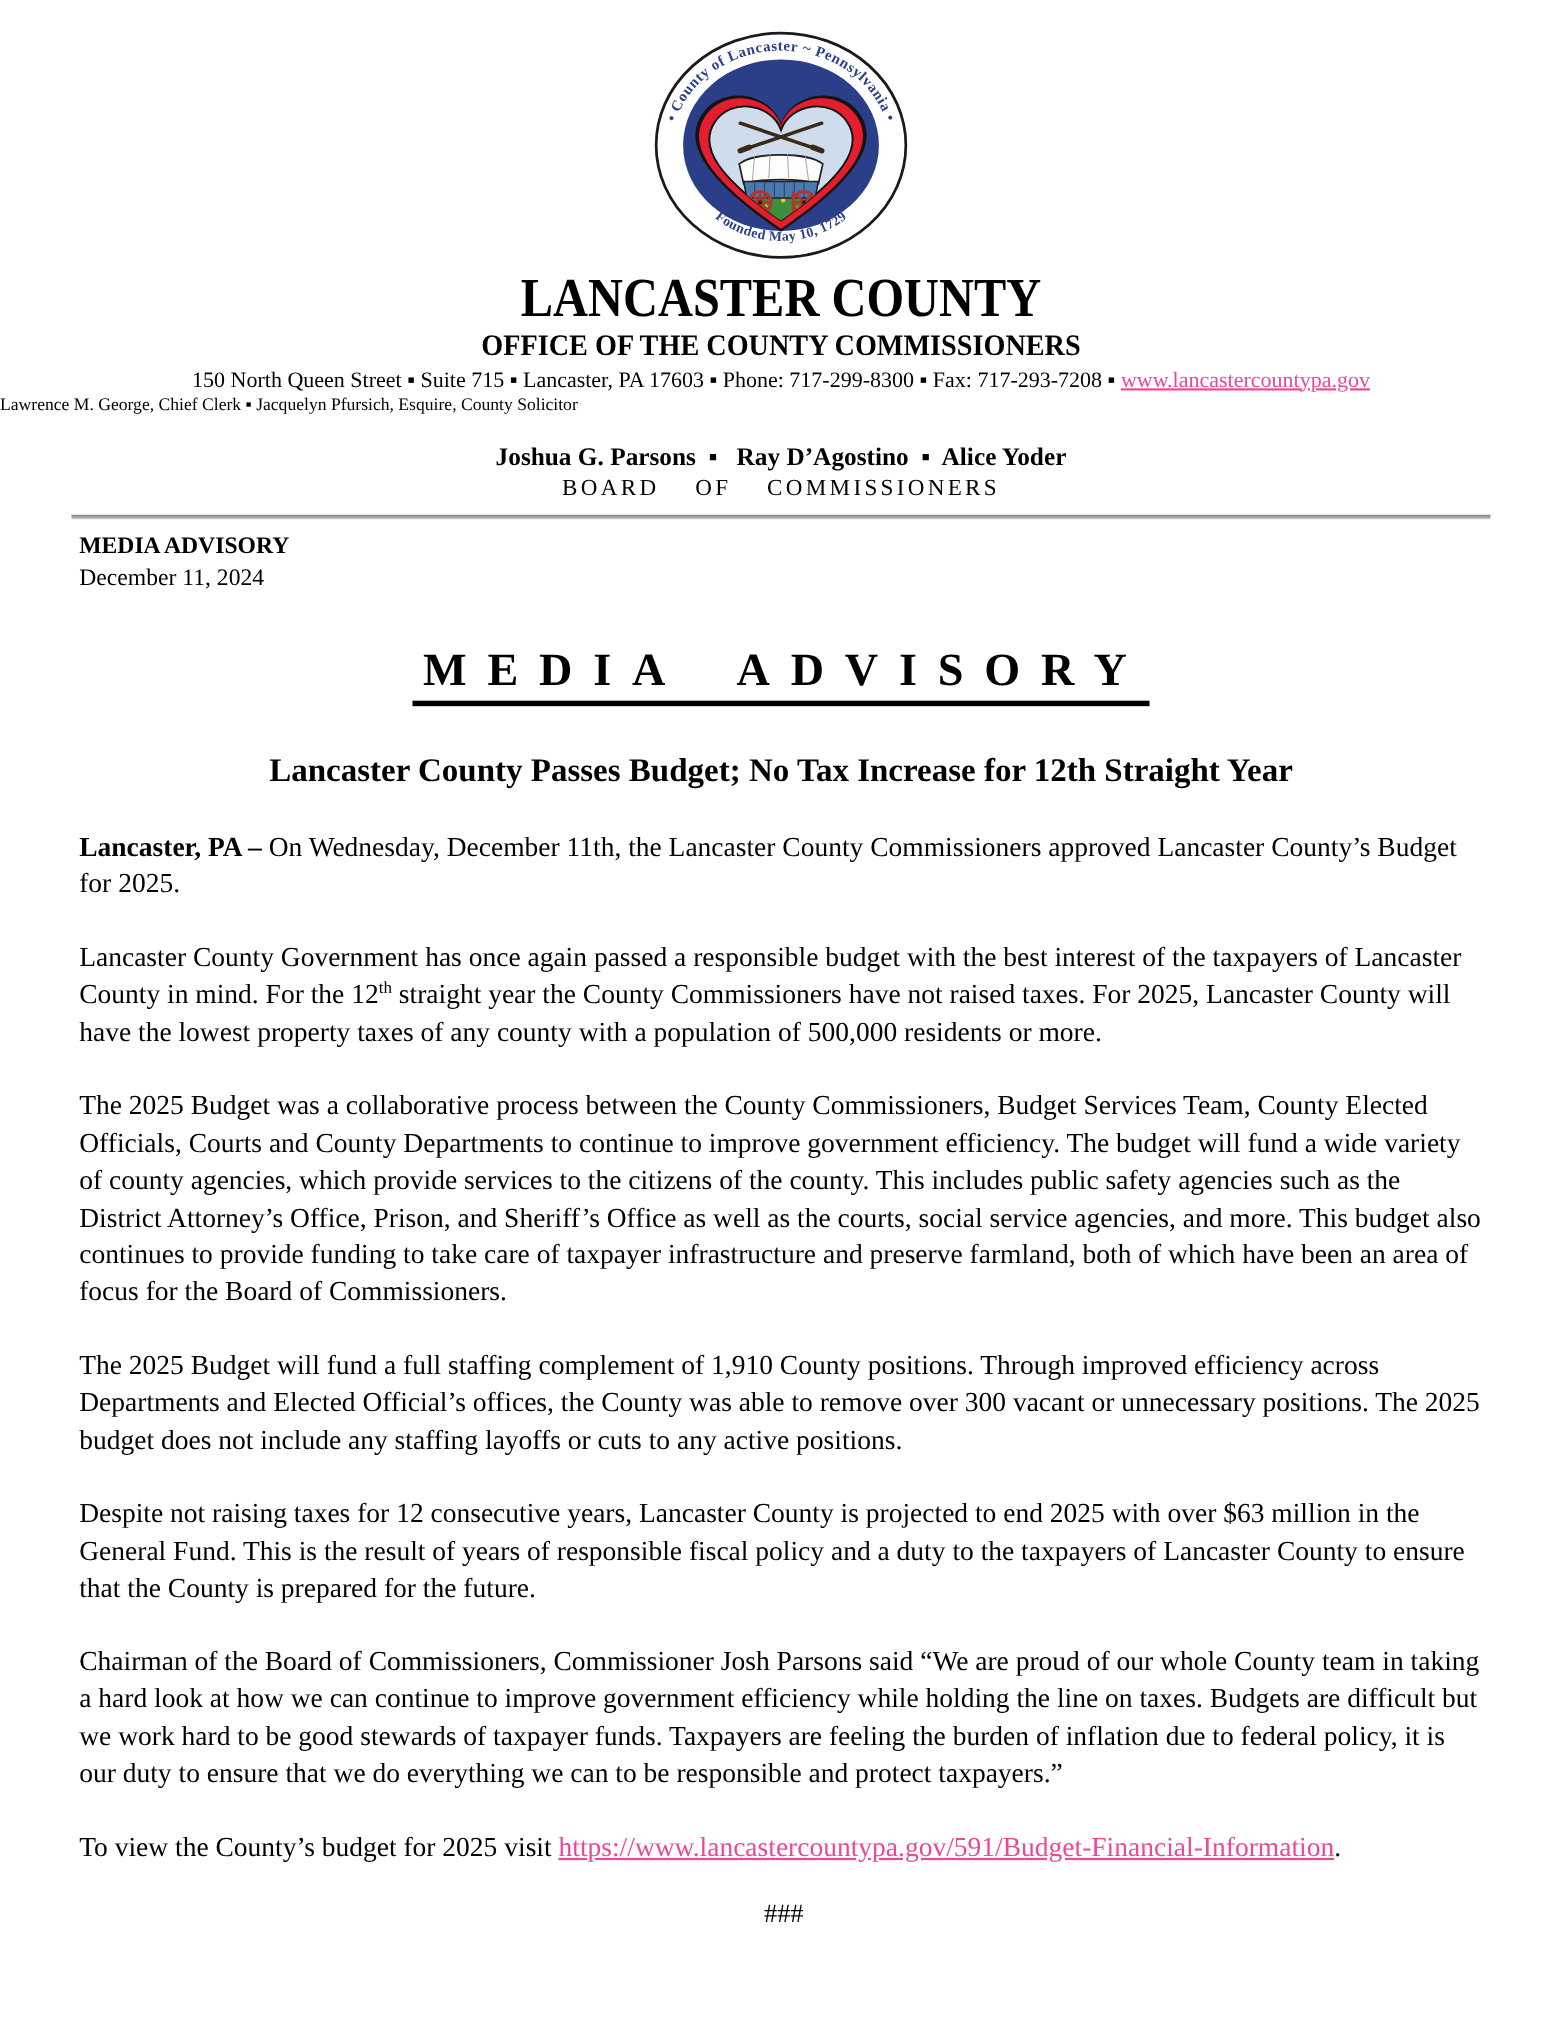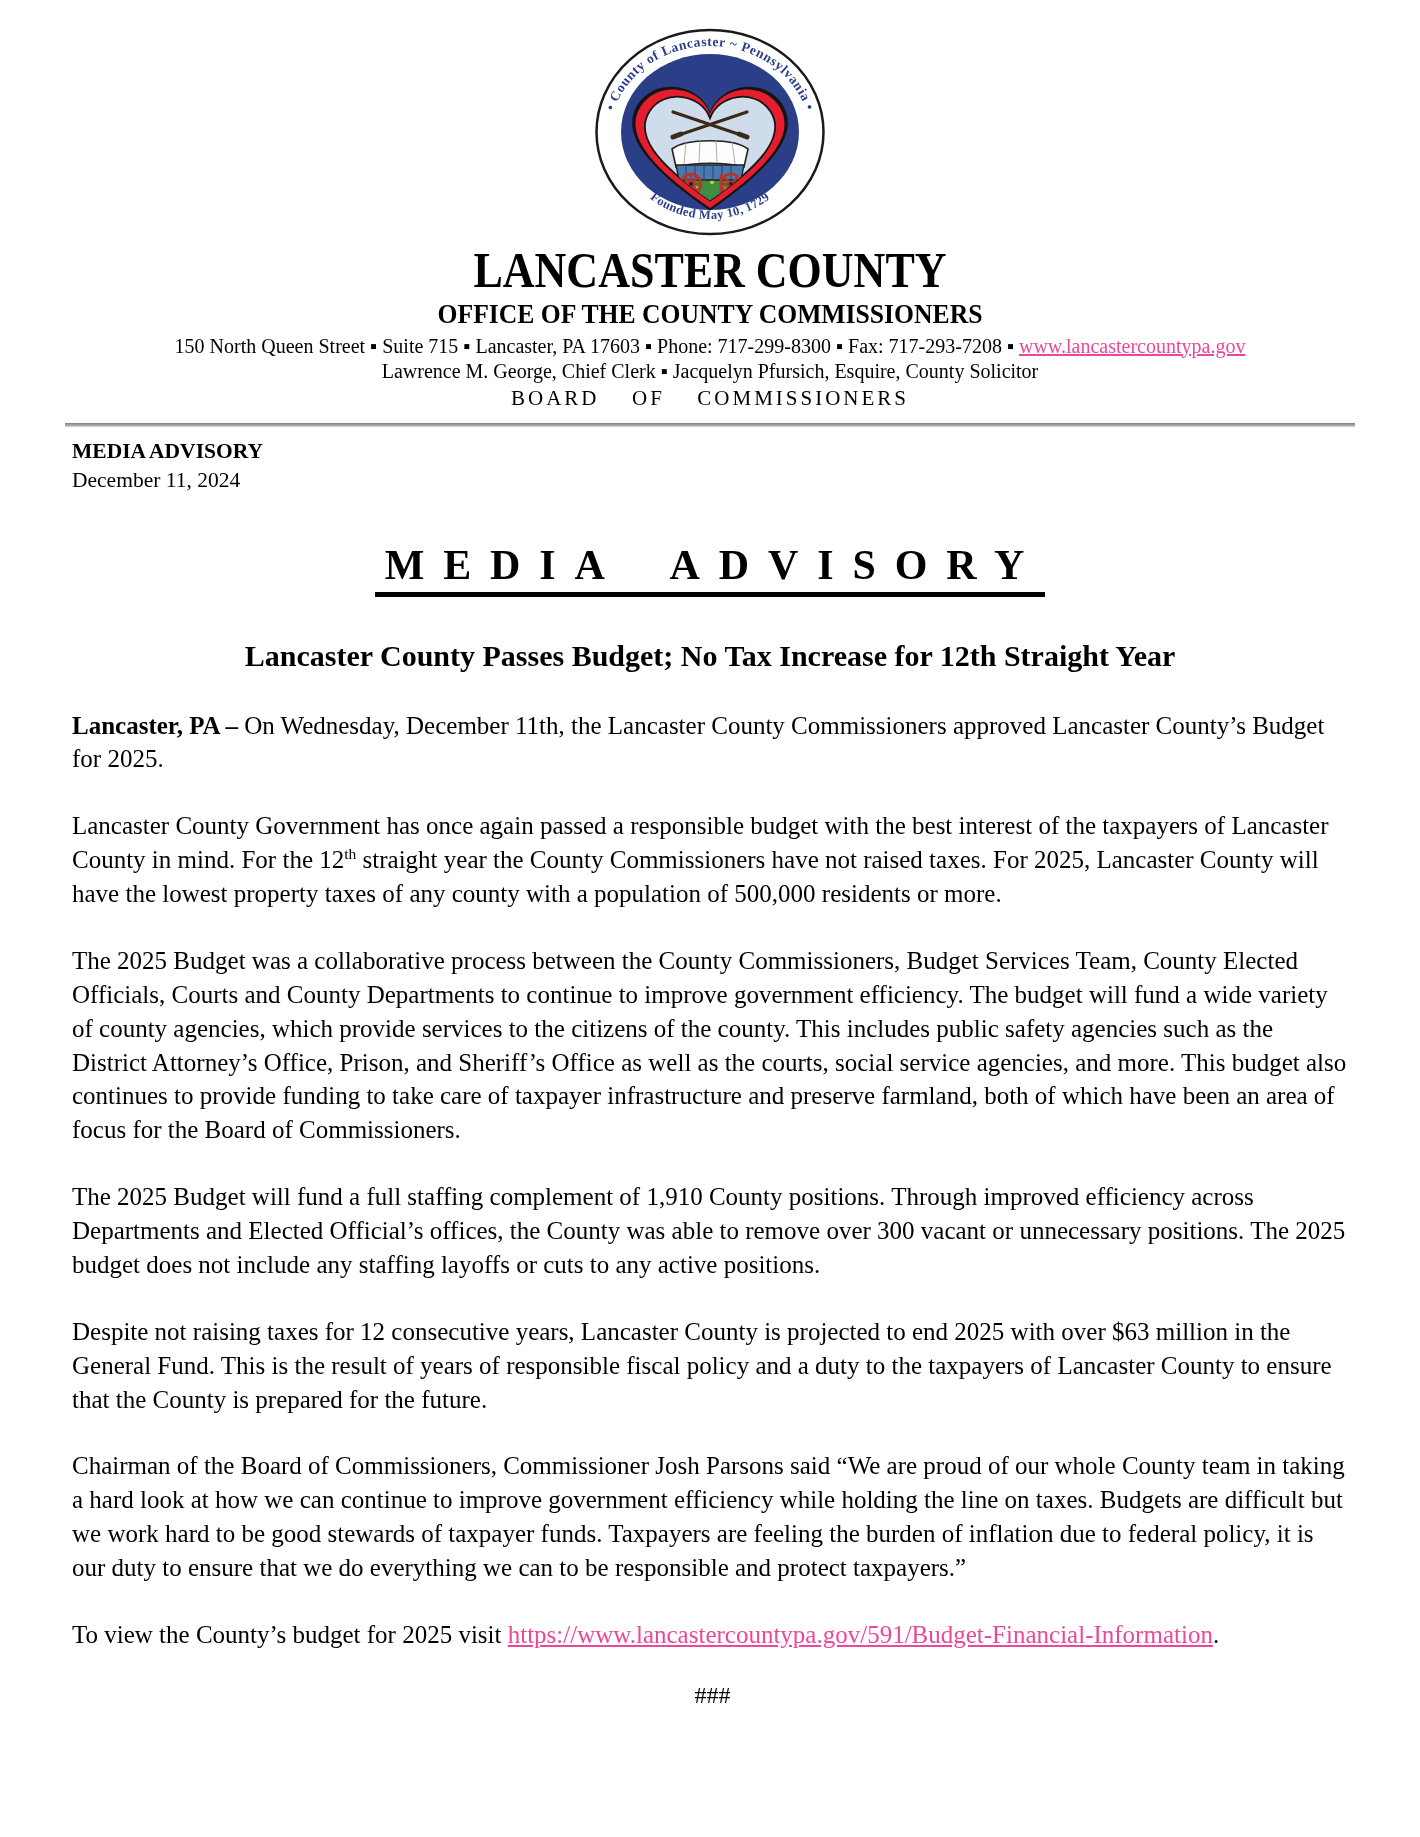--- a/index.html
+++ b/index.html
@@ -12,21 +12,21 @@
 
   .org-title {
     text-align:center; font-weight:bold; font-size:50px; line-height:1.05;
     margin-top:8px; transform:scaleX(0.88);
   }
   .office-title {
     text-align:center; font-weight:bold; font-size:27px; line-height:1.15;
     transform:scaleX(0.95); margin-top:2px;
   }
   .addr-line { text-align:center; font-size:20px; line-height:1.25; margin-top:4px; }
-  .staff-line { text-align:center; font-size:20px; line-height:1.25; }
+  .staff-line { font-size:16px; line-height:1.25; }
   .commissioners-line {
     text-align:center; font-weight:bold; font-size:23px; margin-top:24px; white-space:pre-wrap;
   }
   .board-label {
     text-align:center; font-size:21px; letter-spacing:3px; word-spacing:8px;
     margin-top:2px; white-space:pre-wrap;
   }
   .rule {
     height:4px; border:none; margin:12px 65px 0;
     background:linear-gradient(180deg,#7f7f7f 0%,#a8a8a8 55%,#d9d9d9 100%);
@@ -124,20 +124,21 @@
           <circle cx="137" cy="156" r="2" fill="#222"></circle>
         </g>
       </g>
     </svg>
   </div>
 
   <div class="org-title">LANCASTER COUNTY</div>
   <div class="office-title">OFFICE OF THE COUNTY COMMISSIONERS</div>
   <div class="addr-line"><span>150 North Queen Street ▪ Suite 715 ▪ Lancaster, PA 17603 ▪ Phone: 717-299-8300 ▪ Fax: 717-293-7208 ▪ </span><a class="lnk">www.lancastercountypa.gov</a></div>
   <div class="staff-line">Lawrence M. George, Chief Clerk ▪ Jacquelyn Pfursich, Esquire, County Solicitor</div>
+  <div class="commissioners-line">Joshua G. Parsons  ▪   Ray D’Agostino  ▪  Alice Yoder</div>
   <div class="board-label">BOARD  OF  COMMISSIONERS</div>
 
   <hr class="rule">
 
   <div class="meta-row">
     <div class="meta-left">
       <div class="bold">MEDIA ADVISORY</div>
       <div>December 11, 2024</div>
     </div>
   </div>

